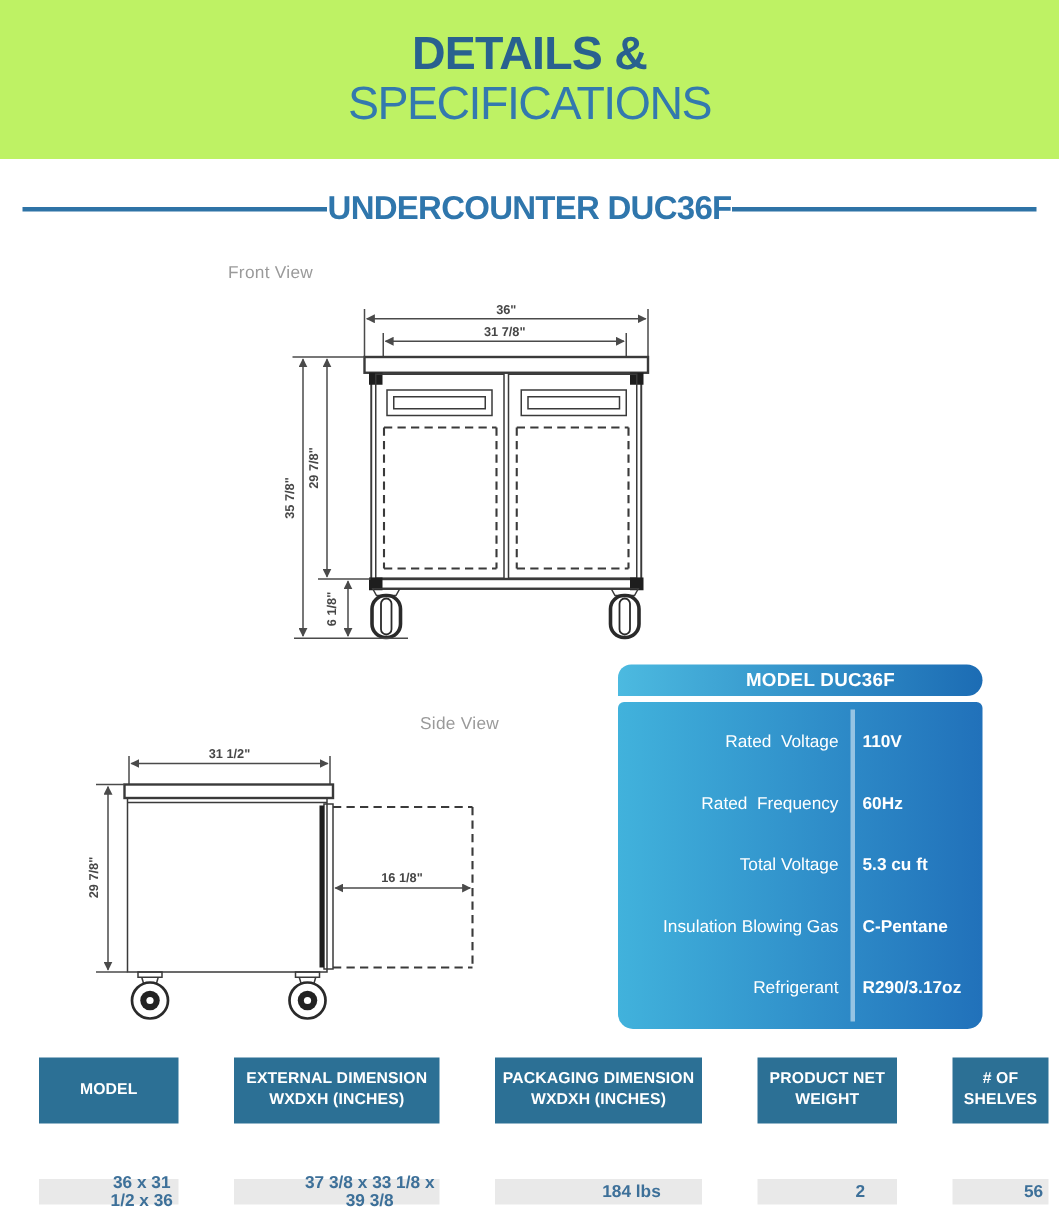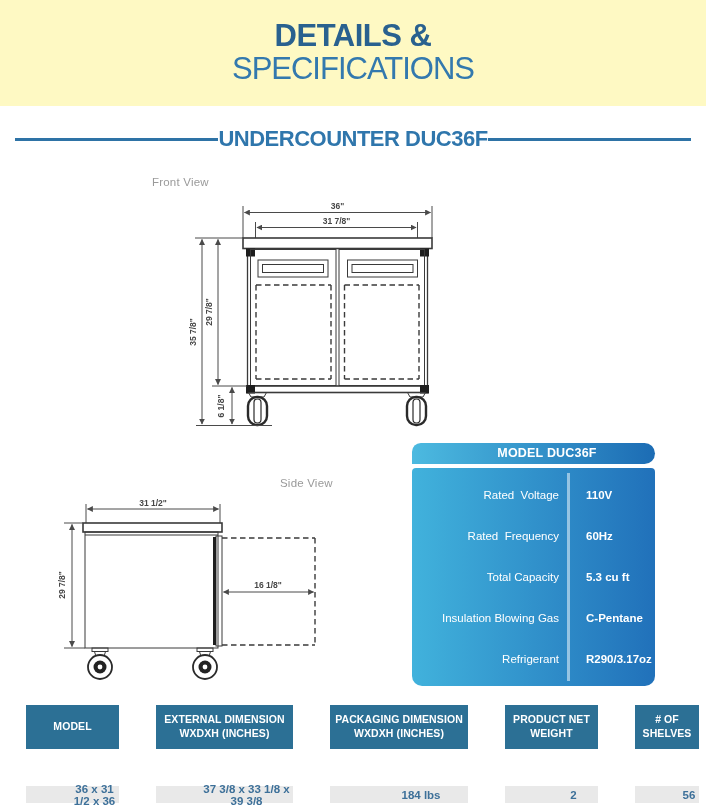--- a/index.html
+++ b/index.html
@@ -2,21 +2,21 @@
 <html><head>
 <meta charset="utf-8">
 <style>
   html,body{margin:0;padding:0;}
   .page{
     position:relative;width:706px;height:805px;background:#ffffff;overflow:hidden;
     font-family:"Liberation Sans",sans-serif;
   }
   
   .band{
-    position:absolute;left:0;top:0;width:706px;height:106px;background:#fef9c3;
+    position:absolute;left:0;top:0;width:706px;height:106px;background:#bef264;
     display:flex;flex-direction:column;align-items:center;justify-content:center;
   }
   .band .t1{font-size:31px;font-weight:bold;color:#29618f;letter-spacing:-0.5px;line-height:1.05;}
   .band .t2{font-size:31px;font-weight:normal;color:#3379ae;letter-spacing:-1px;line-height:1.05;}
   
   .section-head{
     position:absolute;left:0;top:126px;width:706px;height:26px;
     display:flex;align-items:center;justify-content:center;
   }
   .rule{width:203px;height:3px;background:#2e73a6;}
@@ -50,21 +50,21 @@
     position:relative;margin-top:4px;height:218px;border-radius:4px 4px 10px 10px;
     background:linear-gradient(90deg,#41b2dc,#2171ba);
     display:flex;flex-direction:column;justify-content:space-around;padding:6px 0;
     box-sizing:border-box;
   }
   .panel-divider{position:absolute;left:155px;top:5px;bottom:5px;width:3px;background:rgba(255,255,255,0.5);}
   .spec-row{display:flex;align-items:center;}
   .spec-label{
     width:147px;text-align:right;white-space:pre;color:#ffffff;font-size:11.5px;font-weight:normal;
   }
-  .spec-value{margin-left:27px;color:#ffffff;font-size:11.5px;font-weight:bold;}
+  .spec-value{margin-left:16px;color:#ffffff;font-size:11.5px;font-weight:bold;}
   
   .spec-table{
     position:absolute;left:26px;top:705px;width:657px;display:grid;
     grid-template-columns:93px 137px 138px 93px 64px 112px;column-gap:4px;row-gap:4px;gap:37px;
   }
   .th{
     background:#2c7095;color:#ffffff;font-size:10.5px;font-weight:bold;height:44px;
     display:flex;align-items:center;justify-content:center;text-align:center;
     white-space:pre-line;line-height:1.3;letter-spacing:0.1px;
   }
@@ -238,21 +238,21 @@
       <div class="panel-divider"></div>
       <div class="spec-row">
         <span class="spec-label">Rated  Voltage</span>
         <span class="spec-value">110V</span>
       </div>
       <div class="spec-row">
         <span class="spec-label">Rated  Frequency</span>
         <span class="spec-value">60Hz</span>
       </div>
       <div class="spec-row">
-        <span class="spec-label">Total Capacity</span>
+        <span class="spec-label">Total Voltage</span>
         <span class="spec-value">5.3 cu ft</span>
       </div>
       <div class="spec-row">
         <span class="spec-label">Insulation Blowing Gas</span>
         <span class="spec-value">C-Pentane</span>
       </div>
       <div class="spec-row">
         <span class="spec-label">Refrigerant</span>
         <span class="spec-value">R290/3.17oz</span>
       </div>

